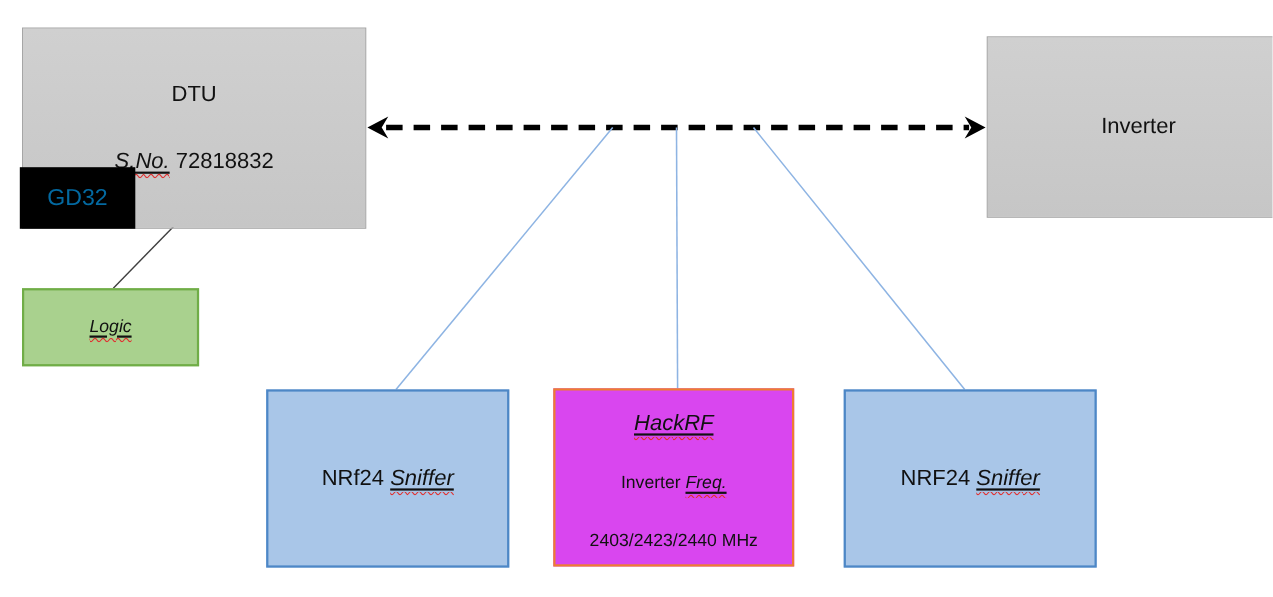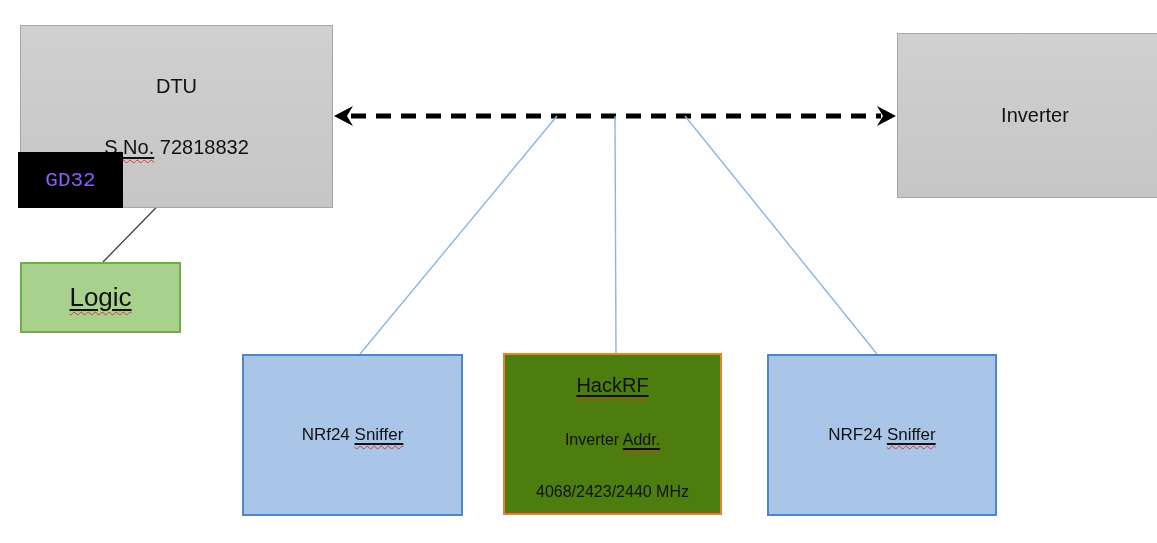--- a/index.html
+++ b/index.html
@@ -8,29 +8,29 @@
     font-family:"Liberation Sans",sans-serif;color:#111;
   }
   #wires{position:absolute;left:0;top:0;width:1157px;height:543px;}
   .box{
     position:absolute;box-sizing:border-box;
     display:flex;flex-direction:column;align-items:center;justify-content:center;
     text-align:center;
     gap:28px;
   }
   .gray-box{background:linear-gradient(#d0d0d0,#c6c6c6);border:1px solid #a6a6a6;font-size:20px;line-height:33px;}
-  .black-box{background:#000;color:#8b5cf6;font-size:21px;font-family:Liberation Mono, monospace;}
-  .green-box{background:#a9d18e;border:2px solid #70ad47;font-size:26px;}
-  .blue-box{background:#a9c6e8;border:2px solid #4d87c6;font-size:17px;line-height:34px;justify-content:center;}
-  .orange-box{background:#4d7c0f;border:2px solid #ed7d31;}
+  .black-box{background:#000;color:#0369a1;font-size:21px;}
+  .green-box{background:#a9d18e;border:2px solid #70ad47;font-size:16px;}
+  .blue-box{background:#a9c6e8;border:2px solid #4d87c6;font-size:20px;line-height:34px;justify-content:center;}
+  .orange-box{background:#d946ef;border:2px solid #ed7d31;}
   .hackrf-title{font-size:20px;line-height:30px;}
   .hackrf-sub{font-size:16px;line-height:24px;}
   
   .ul{text-decoration:underline;text-decoration-thickness:1.5px;text-underline-offset:3px;}
-  .sq{text-decoration:underline wavy #e03131;text-decoration-thickness:1px;text-underline-offset:5px;}
+  .sq{text-decoration:underline wavy #e03131;text-decoration-thickness:1px;text-underline-offset:5px;font-style:italic;}
   .line{white-space:pre;}
 </style>
 </head>
 <body>
 
 <div id="canvas">
 
   <svg id="wires" viewBox="0 0 1157 543">
 
     <g>
@@ -69,21 +69,21 @@
   <div class="box gray-box" style="left:897px;top:33px;width:276px;height:165px;">
     <div class="line">Inverter</div>
   </div>
 
   <div class="box blue-box" style="left:242px;top:354px;width:221px;height:162px;">
     <div class="line"><span>NRf24 </span><span class="ul"><span class="sq">Sniffer</span></span></div>
   </div>
 
   <div class="box orange-box" style="left:503px;top:353px;width:219px;height:162px;padding-top:6px;">
     <div class="line hackrf-title"><span class="ul"><span class="sq">HackRF</span></span></div>
-    <div class="line hackrf-sub"><span>Inverter </span><span class="ul"><span class="sq">Addr.</span></span></div>
-    <div class="line hackrf-sub">4068/2423/2440 MHz</div>
+    <div class="line hackrf-sub"><span>Inverter </span><span class="ul"><span class="sq">Freq.</span></span></div>
+    <div class="line hackrf-sub">2403/2423/2440 MHz</div>
   </div>
 
   <div class="box blue-box" style="left:767px;top:354px;width:230px;height:162px;">
     <div class="line"><span>NRF24 </span><span class="ul"><span class="sq">Sniffer</span></span></div>
   </div>
 
 </div>
 
 </body></html>

